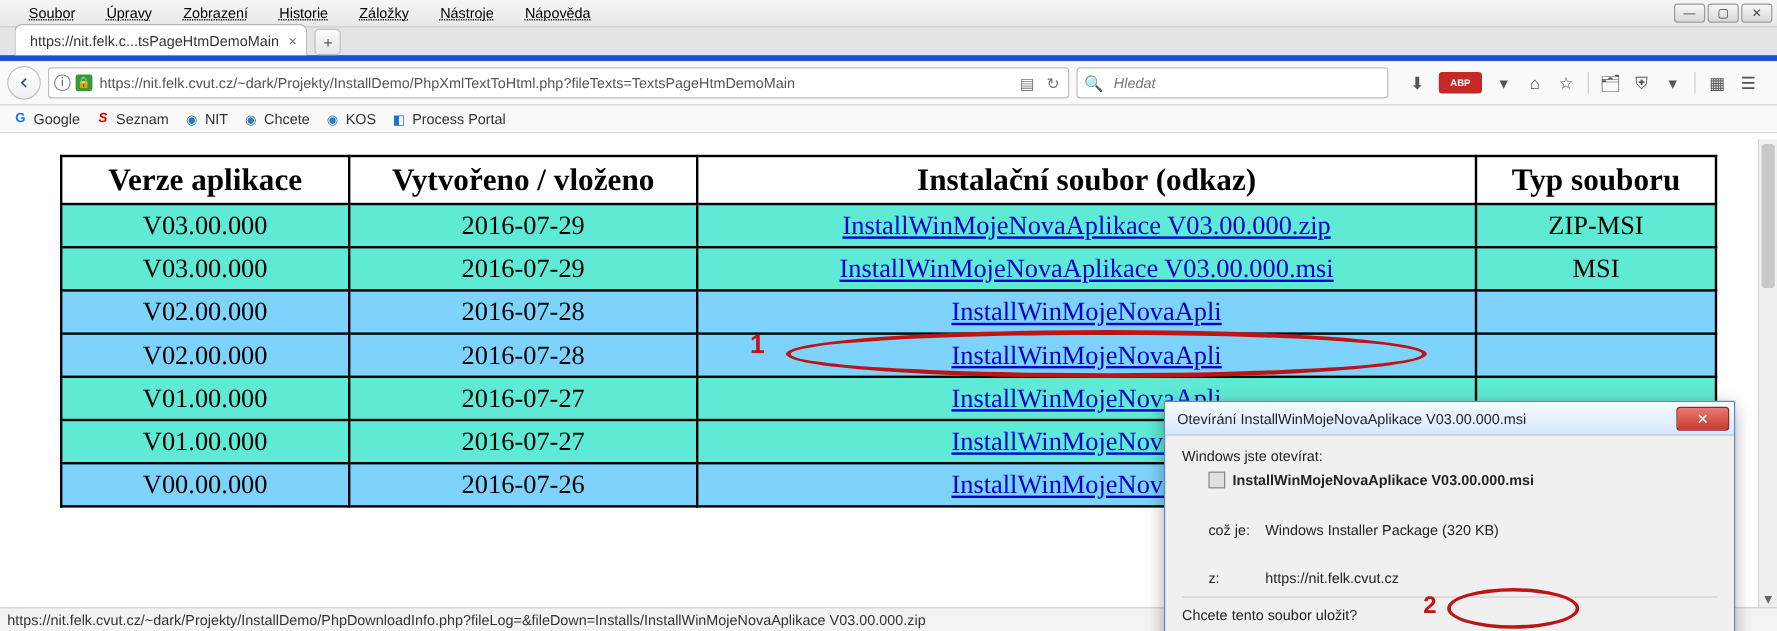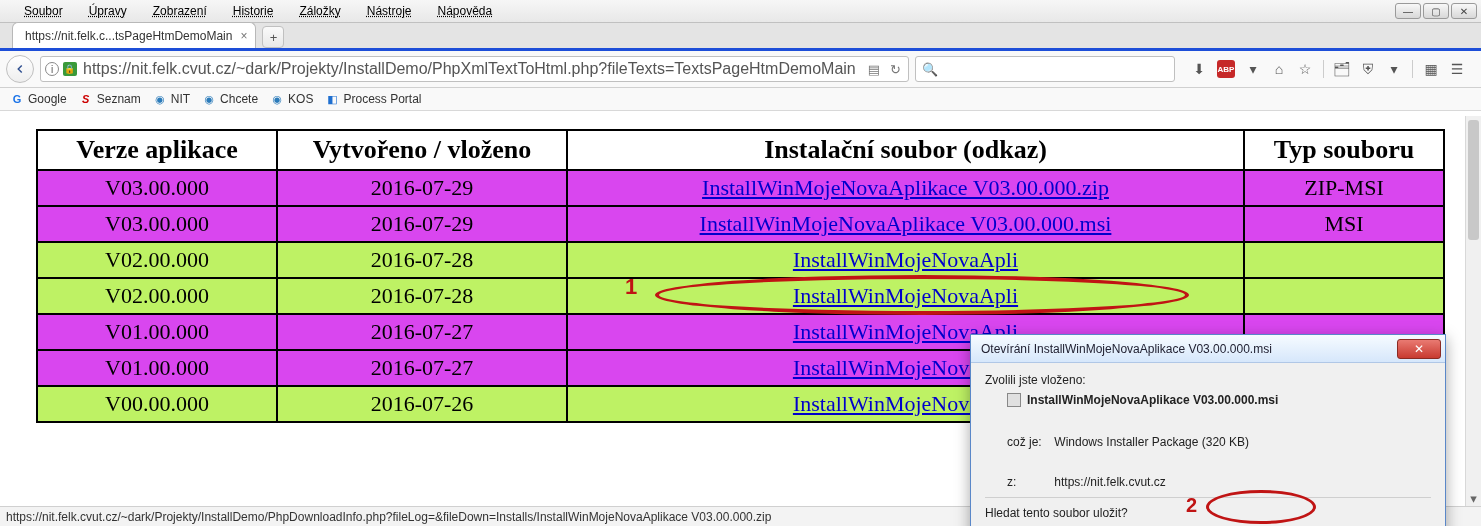--- a/index.html
+++ b/index.html
@@ -38,21 +38,21 @@
     border: 1px solid #9a9a9a;
     background: linear-gradient(to bottom,#f8f8f8,#d8d8d8);
     border-radius: 3px;
     display: flex; align-items: center; justify-content: center;
     font-size: 10px; color:#444;
   }
   .tabstrip {
     display: flex;
     align-items: flex-end;
     background: #e4e4e4;
-    border-bottom: 3px solid #1d4ed8;
+    border-bottom: 5px solid #1d4ed8;
     height: 28px;
     padding-left: 12px;
   }
   .tab {
     background: #fff;
     border: 1px solid #b8b8b8;
     border-bottom: none;
     border-radius: 6px 6px 0 0;
     padding: 4px 8px 4px 12px;
     display: flex;
@@ -110,69 +110,69 @@
     background:#3a9a3a;
     border-radius:2px;
     display:flex;align-items:center;justify-content:center;
     color:#fff; font-size:9px;
   }
   .urlbar .info {
     width:14px;height:14px;border:1px solid #888;border-radius:50%;
     display:flex;align-items:center;justify-content:center;font-size:10px;color:#555;
   }
   .urlbar input.url {
-    flex:1; border:none; outline:none; font-size:16px; color:#555;
+    flex:1; border:none; outline:none; font-size:12px; color:#555;
   }
   .urlbar .urlicon { color:#777; font-size:13px; cursor:pointer; padding:0 3px; }
   .searchbar {
     display:flex; align-items:center;
     border:1px solid #c0c0c0; background:#fff;border-radius:3px;
     height:26px; width:260px; padding:0 6px; gap:6px;
   }
   .searchbar input { flex:1; border:none; outline:none; font-size:12px; font-style:italic; color:#888; }
   .searchbar .mag { color:#777; }
   .rightctrls { display:flex; align-items:center; gap:10px; padding:0 10px; }
   .rightctrls .ic { width:16px;height:16px;display:flex;align-items:center;justify-content:center;color:#555;font-size:14px; }
   .rightctrls .sep { width:1px;height:18px;background:#ccc; }
-  .abp { width:18px;height:18px;border-radius:3px;background:#c62828;color:#fff;font-size:8px;font-weight:bold;display:flex;align-items:center;justify-content:center; }
+  .abp { width:36px;height:18px;border-radius:3px;background:#c62828;color:#fff;font-size:8px;font-weight:bold;display:flex;align-items:center;justify-content:center; }
   .bookmarks {
     display:flex; align-items:center; gap:12px;
     background:#f9f9f9; border-bottom:1px solid #d8d8d8;
     padding:4px 10px; font-size:12px; color:#333;
   }
   .bm { display:flex;align-items:center;gap:4px;cursor:pointer; }
   .bm .favicon { width:14px;height:14px;display:inline-flex;align-items:center;justify-content:center;font-size:11px; }
   .page {
     background:#fff;
     overflow:auto;
     position:relative;
     height: calc(526px - 20px - 28px - 36px - 26px - 20px);
   }
-  .page-inner { padding:18px 36px; }
+  .page-inner { padding:18px 50px; }
   table.dl {
     border-collapse:collapse;
     width:100%;
     table-layout:fixed;
   }
   table.dl th, table.dl td {
     border:2px solid #000;
     font-family: Georgia, "Times New Roman", serif;
     text-align:center;
     padding:4px 6px;
   }
   table.dl th {
     font-size:26px;
     font-weight:bold;
     background:#fff;
   }
   table.dl td {
     font-size:22px;
   }
-  tr.even td { background:#d946ef;margin-left:17px; }
-  tr.odd td { background:#bef264; }
+  tr.even td { background:#5eead4;margin-left:17px; }
+  tr.odd td { background:#7dd3fc; }
   td.link a { color:#0000cc; text-decoration:underline; }
   .col1{width:240px;} .col2{width:290px;} .col3{width:auto;} .col4{width:200px;}
   .mark1 {
     position:absolute;
     border:4px solid #c01414;
     border-radius:50%;
     pointer-events:none;
   }
   .mark1.ellipse {
     left:655px; top:275px;
@@ -302,20 +302,21 @@
   </div>
   <div class="urlbar">
     <span class="info">i</span>
     <span class="lock">🔒</span>
     <input class="url" value="https://nit.felk.cvut.cz/~dark/Projekty/InstallDemo/PhpXmlTextToHtml.php?fileTexts=TextsPageHtmDemoMain" style="">
     <span class="urlicon">▤</span>
     <span class="urlicon">↻</span>
   </div>
   <div class="searchbar">
     <span class="mag">🔍</span>
+    <input placeholder="Hledat" style="">
   </div>
   <div class="rightctrls">
     <span class="ic">⬇</span>
     <span class="abp">ABP</span>
     <span class="ic">▾</span>
     <span class="ic">⌂</span>
     <span class="ic">☆</span>
     <span class="sep"></span>
     <span class="ic">🗂</span>
     <span class="ic">⛨</span>
@@ -426,29 +427,29 @@
 
 <div class="mark1 ellipse"></div>
 <div class="label1">1</div>
 
 <div class="dialog">
   <div class="titlebar">
     <span class="t">Otevírání InstallWinMojeNovaAplikace V03.00.000.msi</span>
     <span class="xbtn">✕</span>
   </div>
   <div class="body">
-    <div>Zvolili jste vloženo:</div>
+    <div>Windows jste otevírat:</div>
     <div class="fname">
       <span class="msi-icon"></span>
       <span>InstallWinMojeNovaAplikace V03.00.000.msi</span>
     </div>
     <div class="row"><span class="k">což je:</span> <span>Windows Installer Package (320 KB)</span></div>
     <div class="row"><span class="k">z:</span> <span>https://nit.felk.cvut.cz</span></div>
     <div class="sep"></div>
-    <div>Hledat tento soubor uložit?</div>
+    <div>Chcete tento soubor uložit?</div>
   </div>
   <div class="btns">
     <button>Uložit soubor</button>
     <button>Úpravy</button>
   </div>
 </div>
 
 <div class="mark1 savebtnring" style="z-index:60;"></div>
 <div class="label2">2</div>
 

